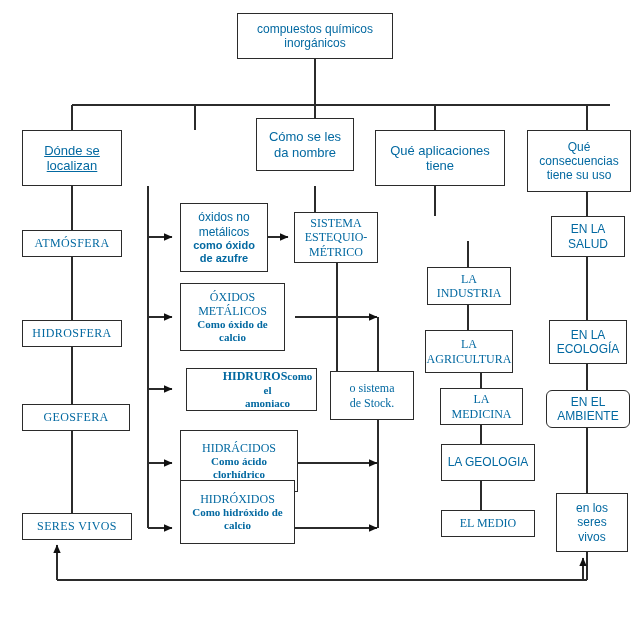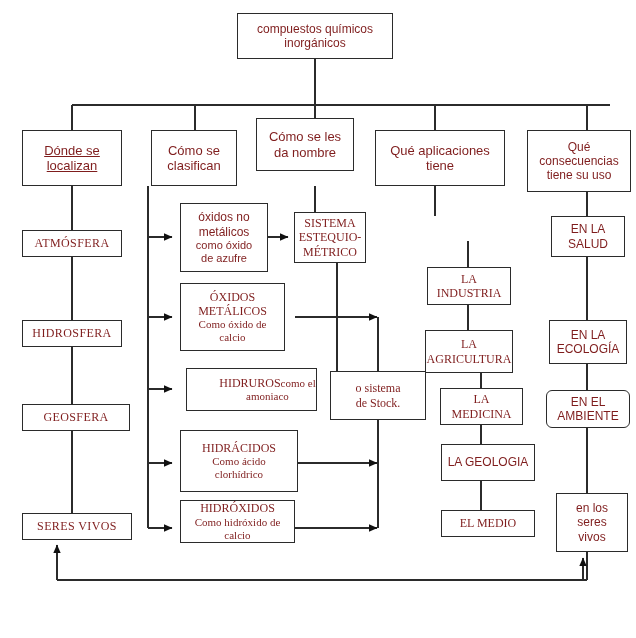--- a/index.html
+++ b/index.html
@@ -25,33 +25,33 @@
   .node {
     position: absolute;
     box-sizing: border-box;
     border: 1px solid #2b2b2b;
     background: #ffffff;
     display: flex;
     align-items: center;
     justify-content: center;
     text-align: center;
     line-height: 1.18;
-    color: #7f1d1d;
+    color: #0369a1;
     overflow: hidden;
     z-index: 2;
   }
   .node .txt {
     display: block;
     width: 100%;
     padding: 0 2px;
     white-space: pre-line;
   }
   .f-sans { font-family: "Liberation Sans", sans-serif; }
   .f-serif { font-family: "Liberation Serif", serif; }
-  .s11 { font-size: 11px; }
+  .s11 { font-size: 11px; font-weight: bold; }
   .s12 { font-size: 12px; }
   .s13 { font-size: 13px; }
   .wide { letter-spacing: 0.4px; }
 </style>
 </head>
 <body>
 
 <div id="canvas">
 
   <svg id="wires" viewBox="0 0 636 638">
@@ -124,24 +124,20 @@
   <div class="node f-sans s12" style="left:237px; top:13px; width:156px; height:46px;">
     <span class="txt">compuestos químicos
 inorgánicos</span>
   </div>
 
   <div class="node f-sans s13" style="left:22px; top:130px; width:100px; height:56px;text-decoration:underline;">
     <span class="txt">Dónde    se
 localizan</span>
   </div>
 
-  <div class="node f-sans s13" style="left:151px; top:130px; width:86px; height:56px;">
-    <span class="txt">Cómo    se
-clasifican</span>
-  </div>
 
   <div class="node f-sans s13" style="left:256px; top:118px; width:98px; height:53px;">
     <span class="txt">Cómo se les
 da nombre</span>
   </div>
 
   <div class="node f-sans s13" style="left:375px; top:130px; width:130px; height:56px;">
     <span class="txt">Qué aplicaciones
 tiene</span>
   </div>
@@ -183,33 +179,33 @@
     <span class="txt f-serif s11"><span class="f-serif s12">HIDRUROS</span><span class="f-serif s11">como el
 amoniaco</span></span>
   </div>
 
   <div class="node" style="left:180px; top:430px; width:118px; height:62px; flex-direction:column;">
     <span class="txt f-serif s12">HIDRÁCIDOS</span>
     <span class="txt f-serif s11">Como ácido
 clorhídrico</span>
   </div>
 
-  <div class="node" style="left:180px; top:500px; width:115px; height:43px; flex-direction:column;">
+  <div class="node" style="left:180px; top:480px; width:115px; height:64px; flex-direction:column;">
     <span class="txt f-serif s12">HIDRÓXIDOS</span>
     <span class="txt f-serif s11">Como hidróxido de
 calcio</span>
   </div>
 
-  <div class="node f-serif s12" style="left:294px; top:212px; width:72px; height:51px;">
+  <div class="node f-serif s12" style="left:294px; top:212px; width:84px; height:51px;">
     <span class="txt">SISTEMA
 ESTEQUIO-
 MÉTRICO</span>
   </div>
 
-  <div class="node f-serif s12" style="left:330px; top:371px; width:96px; height:49px;">
+  <div class="node f-serif s12" style="left:330px; top:371px; width:84px; height:49px;">
     <span class="txt">o sistema
 de Stock.</span>
   </div>
 
   <div class="node f-serif s12" style="left:427px; top:267px; width:84px; height:38px;">
     <span class="txt">LA
 INDUSTRIA</span>
   </div>
   <div class="node f-serif s12" style="left:425px; top:330px; width:88px; height:43px;">
     <span class="txt">LA

